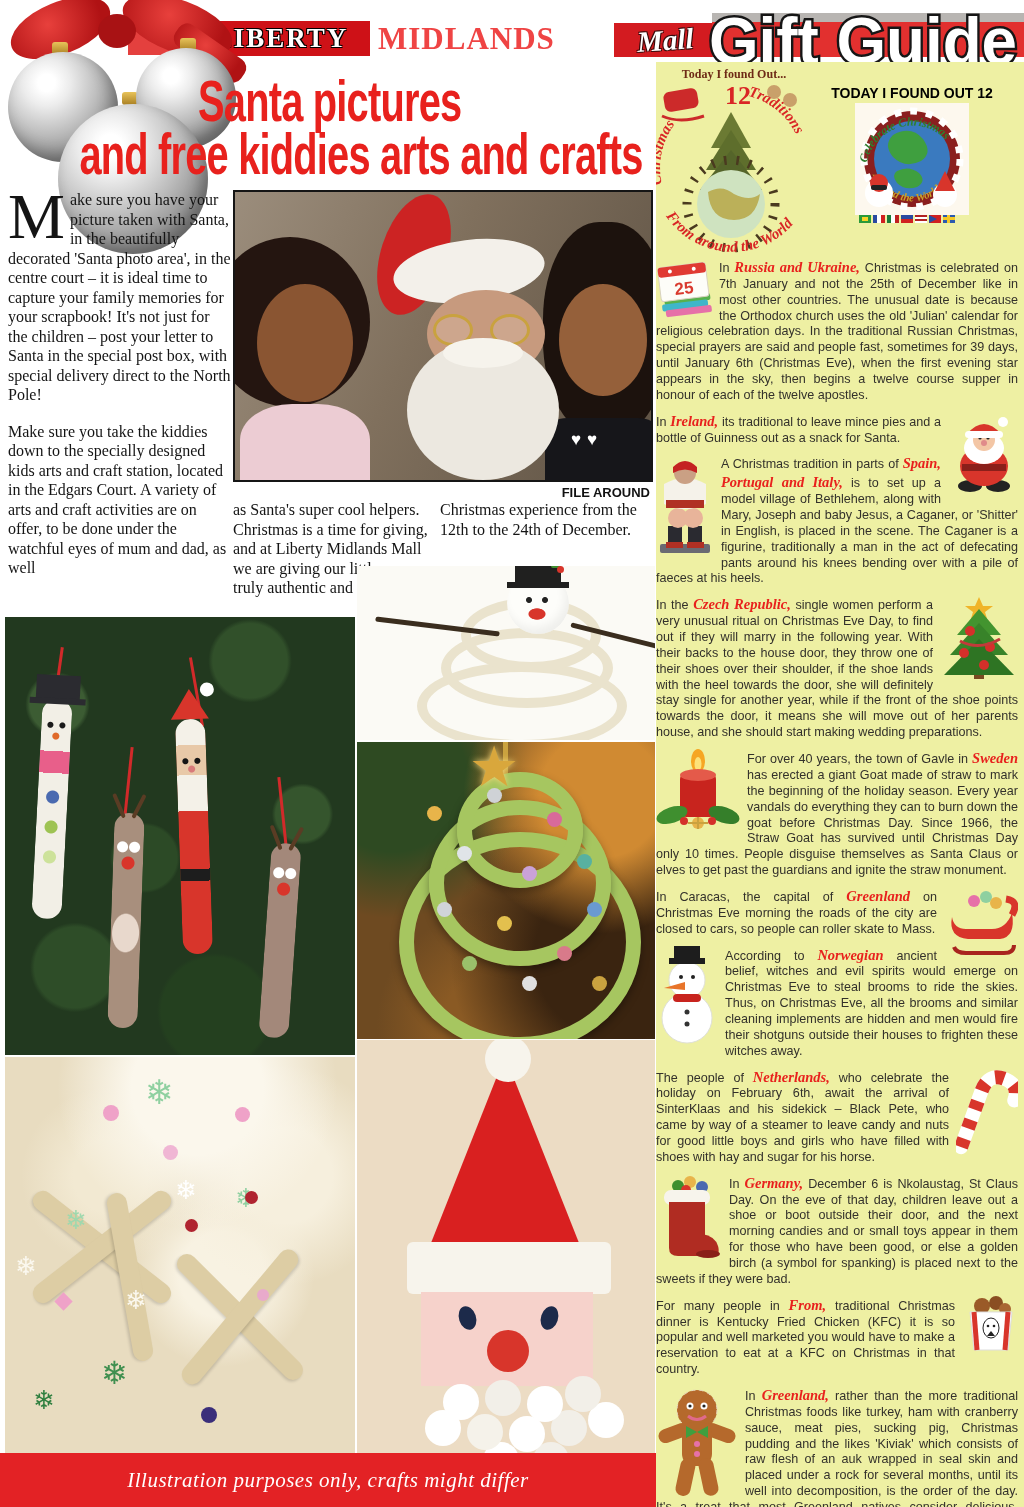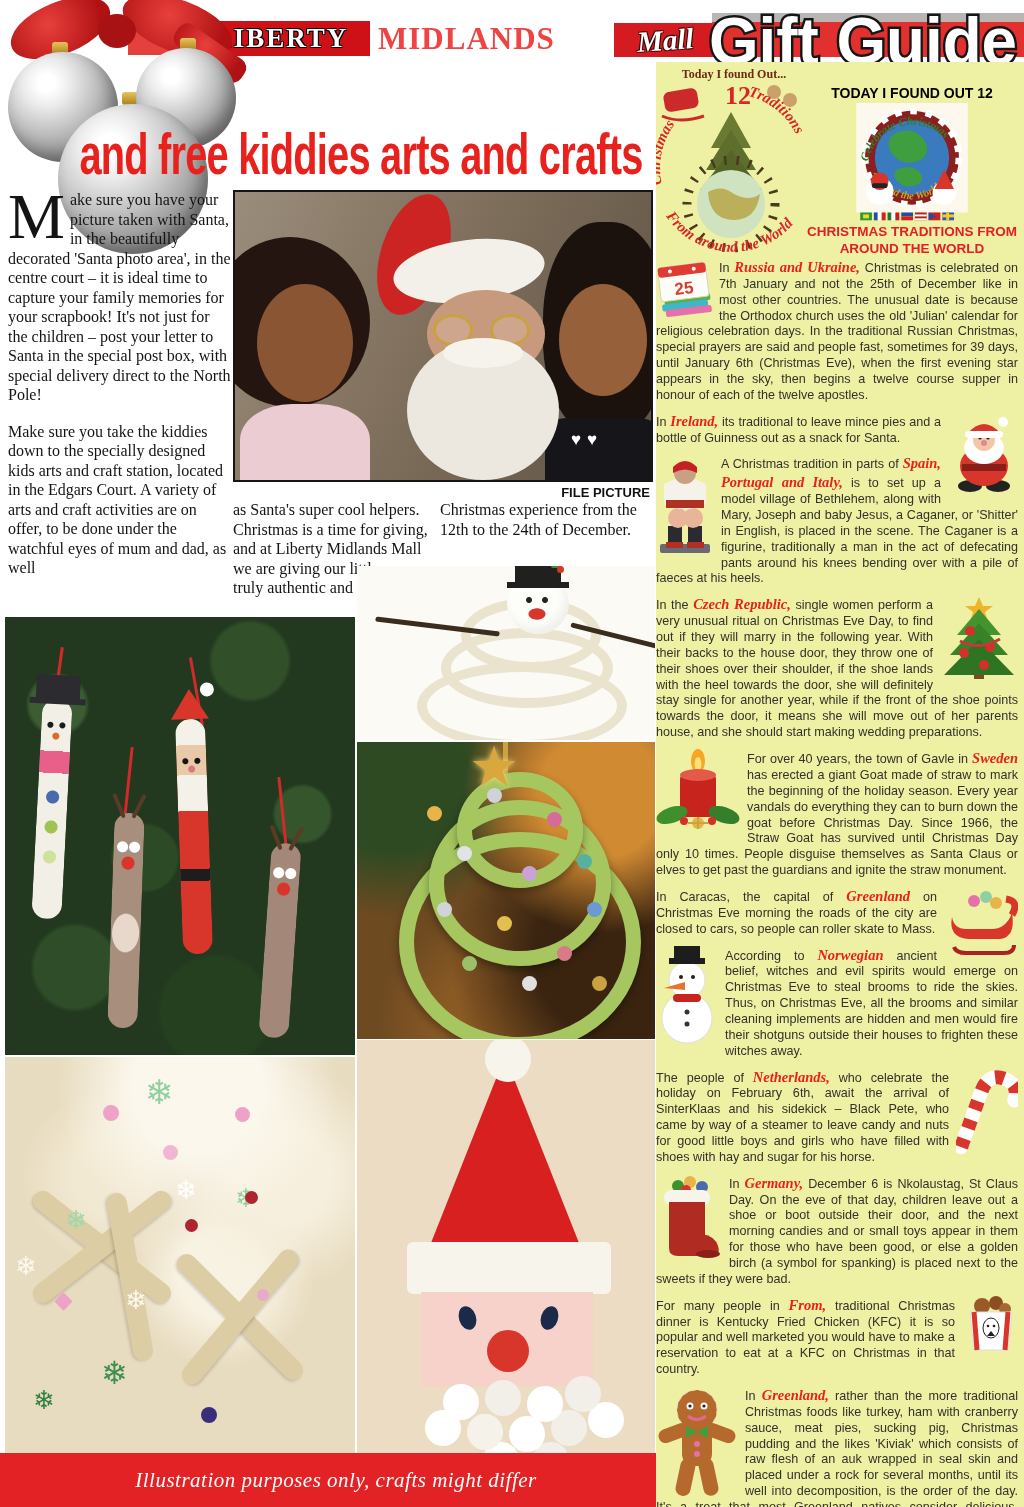--- a/index.html
+++ b/index.html
@@ -100,21 +100,21 @@
   .craftE{position:absolute;left:5px;top:1057px;width:350px;height:396px;background:#e8dcc0;overflow:hidden;
     background-image:radial-gradient(circle at 55% 8%,#fbf7ec 0 16%,transparent 34%),
       radial-gradient(circle at 80% 30%,#f6efdd 0 12%,transparent 28%),
       radial-gradient(circle at 62% 55%,#f8f2e2 0 14%,transparent 30%),
       radial-gradient(circle at 30% 30%,#f2e9d2 0 10%,transparent 24%);}
   .barE{position:absolute;width:170px;height:20px;background:#ddcda4;border-radius:10px;box-shadow:0 2px 3px rgba(0,0,0,.15);}
   .snowg{position:absolute;font-size:26px;line-height:1;}
   .gem{position:absolute;border-radius:50%;}
 
   .redband{position:absolute;left:0;top:1453px;width:656px;height:54px;background:#e32225;
-    display:flex;align-items:center;justify-content:center;padding-left:8px;}
+    display:flex;align-items:center;justify-content:center;}
   .redband span{font-family:"Liberation Serif",serif;font-style:italic;font-size:21px;color:#fff;letter-spacing:.5px;}
 
   
   .rightcol{position:absolute;left:656px;top:62px;width:368px;height:1445px;background:#eef0a3;
     padding:2px 6px 0 0;box-sizing:border-box;color:#33312b;overflow:hidden;}
   .rc-top{display:flex;height:194px;}
   .rc-right{flex:1;display:flex;flex-direction:column;align-items:center;}
   .rc-heading{margin-top:21px;font-size:14px;font-weight:bold;color:#000000;white-space:nowrap;}
   .rc-sub{font-size:13.5px;font-weight:bold;color:#e31e24;text-align:center;line-height:1.25;margin-top:2px;}
   .tp{font-size:12.6px;line-height:1.26;margin-bottom:8px;text-align:justify;}
@@ -147,20 +147,21 @@
     <div class="bowpart" style="left:98px;top:14px;width:38px;height:34px;background:#a81214;"></div>
     <div class="bowpart" style="left:170px;top:40px;width:80px;height:26px;transform:rotate(35deg);border-radius:10px;"></div>
     <div class="cap" style="left:52px;top:42px;"></div>
     <div class="cap" style="left:180px;top:38px;"></div>
     <div class="cap" style="left:122px;top:92px;"></div>
     <div class="bauble" style="left:136px;top:48px;width:100px;height:100px;"></div>
     <div class="bauble" style="left:8px;top:52px;width:110px;height:110px;"></div>
     <div class="bauble" style="left:58px;top:104px;width:150px;height:150px;"></div>
   </div>
 
+  <div class="hl" style="top:68px;"><span>Santa pictures</span></div>
   <div class="hl" style="top:121px;"><span>and free kiddies arts and crafts</span></div>
 
   <div class="leftcol">
     <p style="margin:0;"><span class="dropcap">M</span><span>ake sure you have your picture taken with Santa, in the beautifully decorated 'Santa photo area', in the centre court – it is ideal time to capture your family memories for your scrapbook! It's not just for the children – post your letter to Santa in the special post box, with special delivery direct to the North Pole!</span></p>
     <p class="p2" style="margin-bottom:0;"><span>Make sure you take the kiddies down to the specially designed kids arts and craft station, located in the Edgars Court.  A variety of arts and craft activities are on offer, to be done under the watchful eyes of mum and dad, as well</span></p>
   </div>
 
   <div class="photo">
     <div class="ph" style="left:-25px;top:45px;width:160px;height:170px;background:#241510;"></div>
     <div class="ph" style="left:22px;top:92px;width:96px;height:118px;background:#8a5532;"></div>
@@ -170,21 +171,21 @@
     <div class="ph" style="left:310px;top:226px;width:115px;height:70px;background:#16161a;border-radius:20% 20% 0 0;"></div>
     <div class="abs" style="left:336px;top:238px;color:#fff;font-size:17px;letter-spacing:6px;">♥♥</div>
     <div class="ph" style="left:146px;top:0px;width:66px;height:125px;background:#cc2323;transform:rotate(18deg);"></div>
     <div class="ph" style="left:158px;top:48px;width:152px;height:62px;background:#f3f0ea;transform:rotate(-7deg);"></div>
     <div class="ph" style="left:192px;top:98px;width:118px;height:88px;background:#c79a7e;"></div>
     <div class="ph" style="left:198px;top:122px;width:34px;height:26px;border:3px solid #c9a23f;background:rgba(255,255,255,.12);"></div>
     <div class="ph" style="left:255px;top:122px;width:34px;height:26px;border:3px solid #c9a23f;background:rgba(255,255,255,.12);"></div>
     <div class="ph" style="left:172px;top:148px;width:152px;height:140px;background:#ece8e0;"></div>
     <div class="ph" style="left:208px;top:146px;width:80px;height:30px;background:#f6f3ec;"></div>
   </div>
-  <div class="filepic">FILE PICTURE</div>
+  <div class="filepic">FILE AROUND</div>
 
   <div class="col2">as Santa's super cool helpers. Christmas is a time for giving, and at Liberty Midlands Mall we are giving our little ones a truly authentic and fun-filled</div>
   <div class="col3">Christmas experience from the 12th to the 24th of December.</div>
 
   <div class="craftA">
     <div class="ribbon" style="left:52px;top:30px;height:55px;transform:rotate(8deg);"></div>
     <div class="ribbon" style="left:190px;top:40px;height:70px;transform:rotate(-10deg);"></div>
     <div class="ribbon" style="left:122px;top:130px;height:70px;transform:rotate(6deg);"></div>
     <div class="ribbon" style="left:276px;top:160px;height:70px;transform:rotate(-6deg);"></div>
     <div class="stick" style="left:32px;top:82px;height:220px;transform:rotate(3deg);background-color:#f2efe6;background-image:radial-gradient(circle at 9px 26px,#1b1b1b 2.5px,transparent 3.5px),radial-gradient(circle at 21px 26px,#1b1b1b 2.5px,transparent 3.5px),radial-gradient(circle at 15px 37px,#e06a2a 3px,transparent 4px),linear-gradient(transparent 52px,#e85f8a 52px,#e85f8a 74px,transparent 74px),radial-gradient(circle at 15px 98px,#4a6ab0 6px,transparent 7px),radial-gradient(circle at 15px 128px,#9ec353 6px,transparent 7px),radial-gradient(circle at 15px 158px,#cde29a 6px,transparent 7px);">
@@ -323,21 +324,20 @@
             <rect x="62" y="114" width="12" height="8" fill="#b22222"></rect>
               <rect x="62" y="116" width="12" height="2" fill="#fff"></rect>
               <rect x="62" y="120" width="12" height="2" fill="#fff"></rect>
             <rect x="76" y="114" width="12" height="8" fill="#d02020"></rect>
               <polygon points="76,114 84,118 76,122" fill="#2a4aa0"></polygon>
             <rect x="90" y="114" width="12" height="8" fill="#2a5ab0"></rect>
               <rect x="94" y="114" width="3" height="8" fill="#f5c927"></rect>
               <rect x="90" y="116" width="12" height="3" fill="#f5c927"></rect>
           </g>
         </svg>
-        <div class="rc-sub">CHRISTMAS TRADITIONS FROM AROUND THE WORLD</div>
       </div>
     </div>
 
     <div class="tp">
       <svg class="pic l" width="56" height="60" viewBox="0 0 56 60">
         <g transform="rotate(-7 28 30)">
           <rect x="7" y="38" width="46" height="7" rx="2" fill="#58b14c"></rect>
           <rect x="4" y="44" width="46" height="7" rx="2" fill="#3fb6c9"></rect>
           <rect x="7" y="50" width="46" height="7" rx="2" fill="#e671a8"></rect>
           <rect x="4" y="7" width="48" height="34" rx="3" fill="#fdfdf8" stroke="#d8d2c0"></rect>

